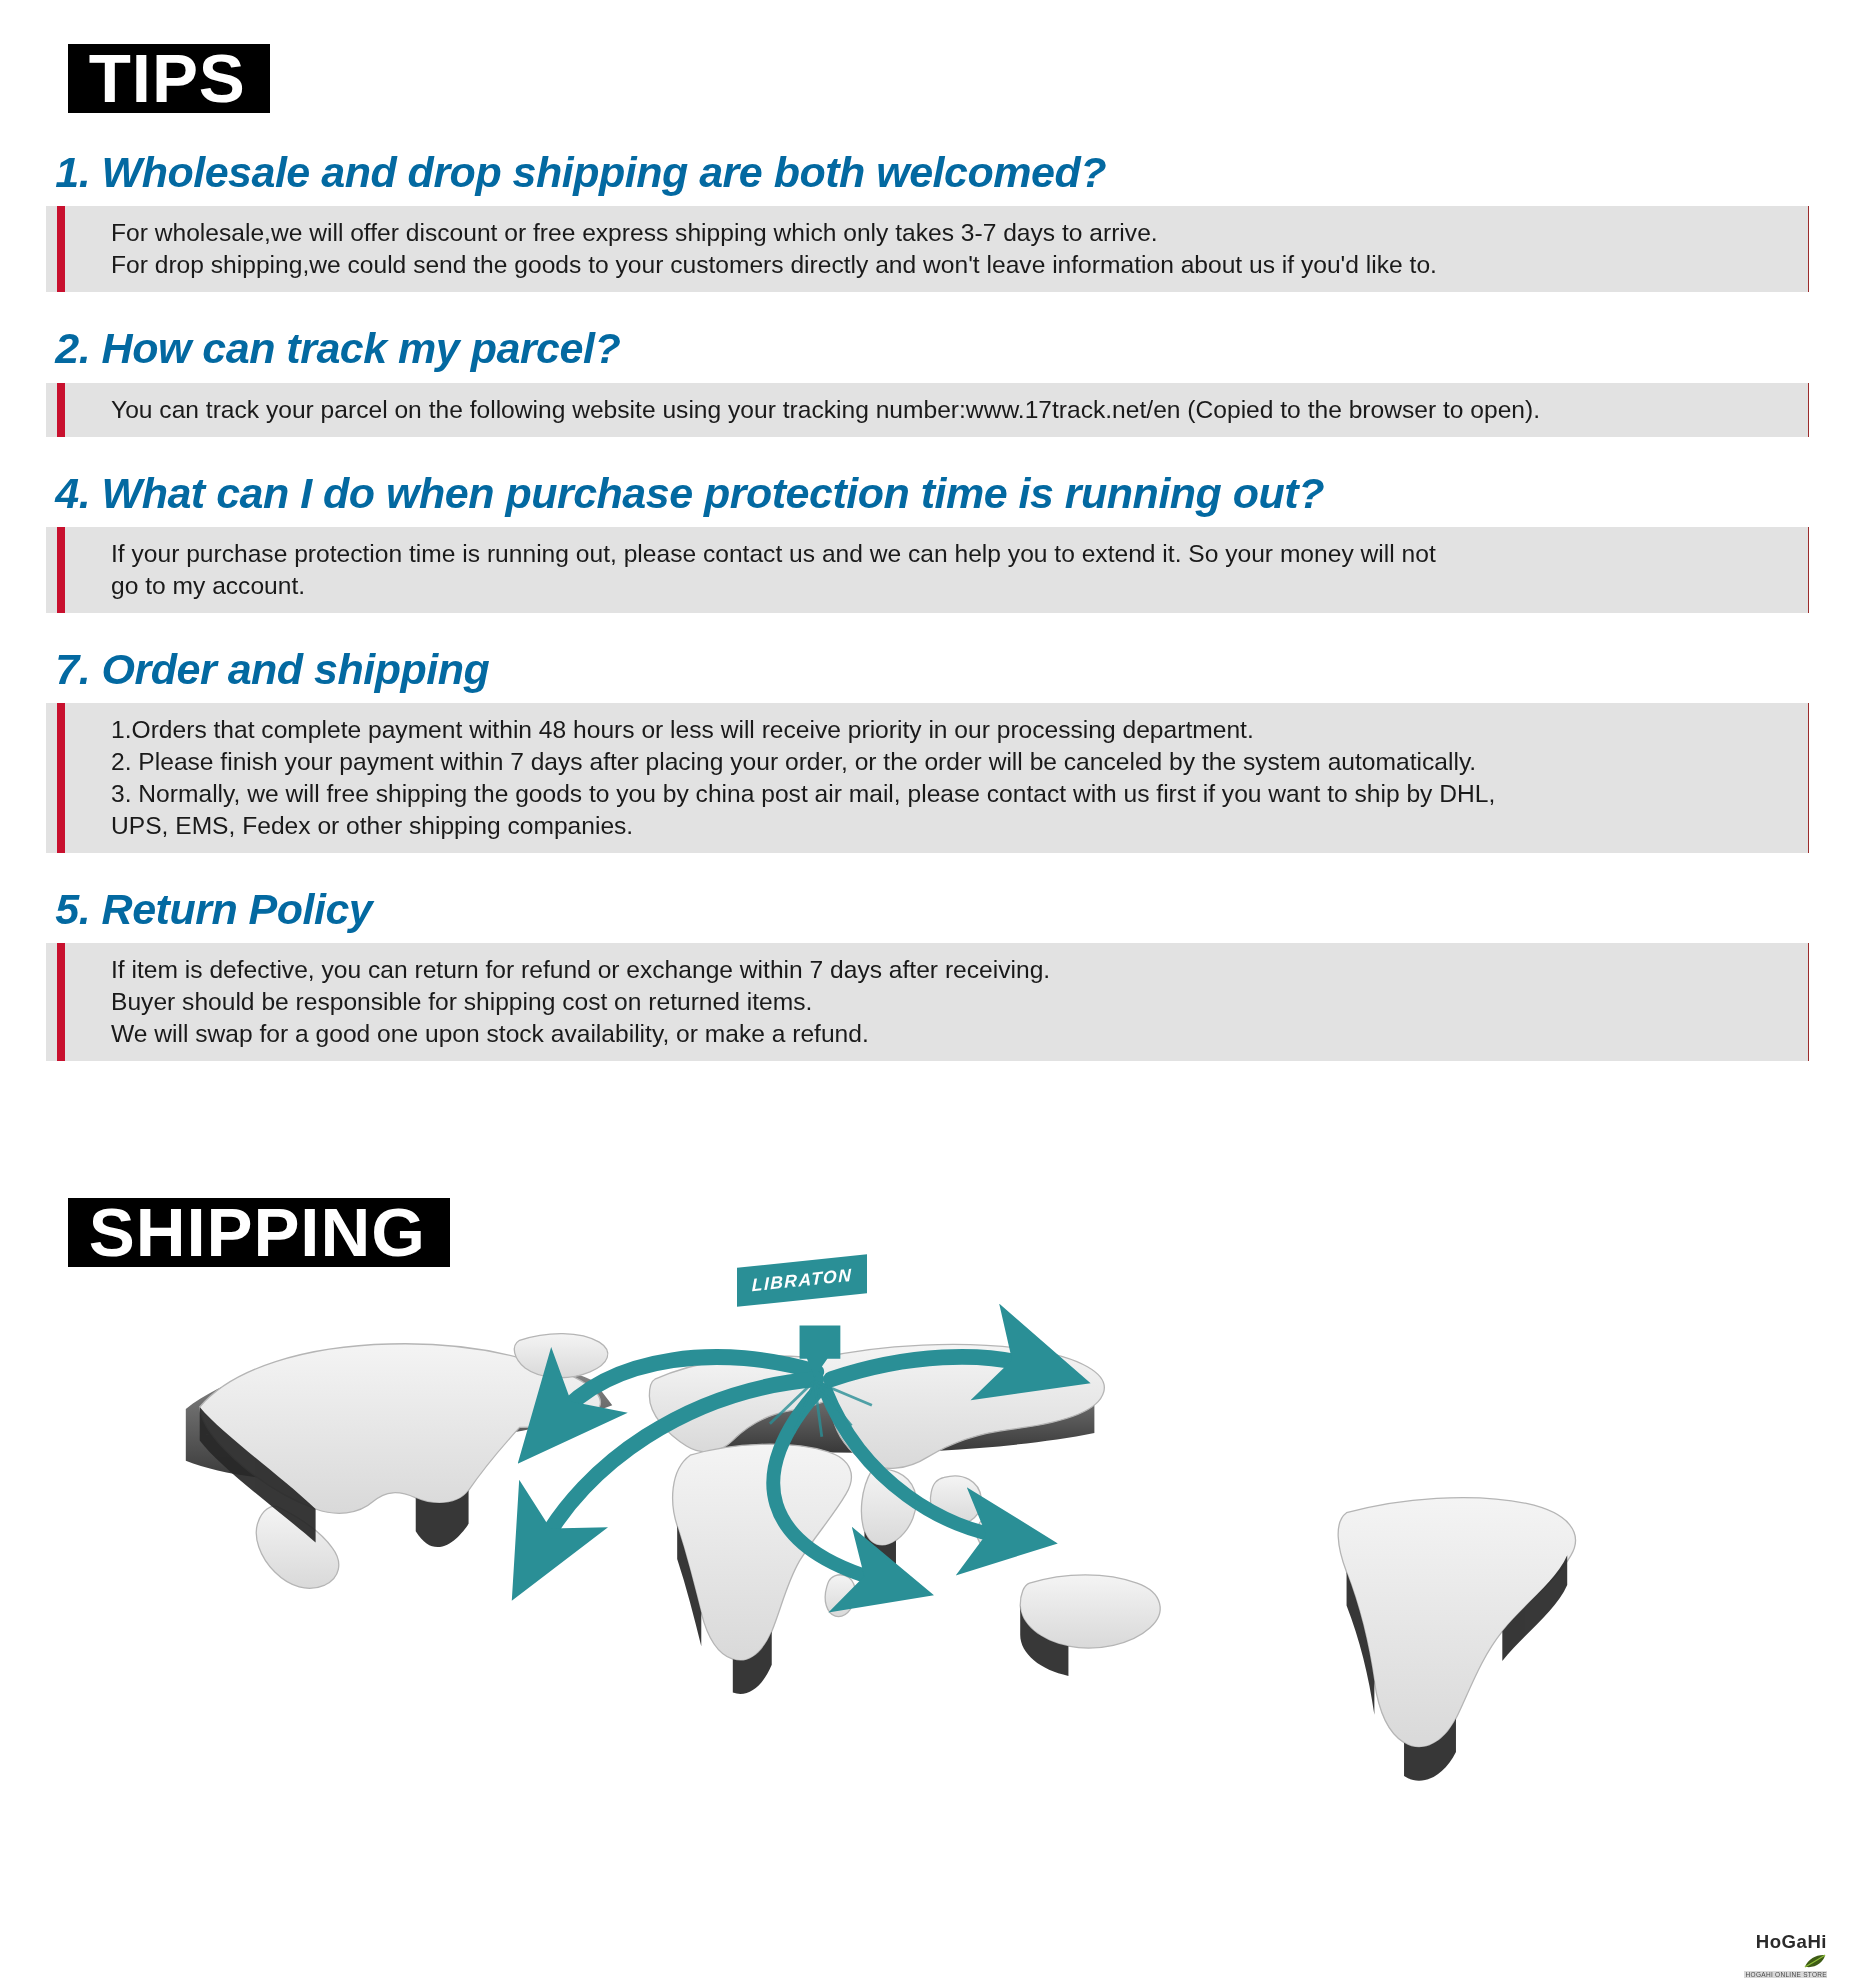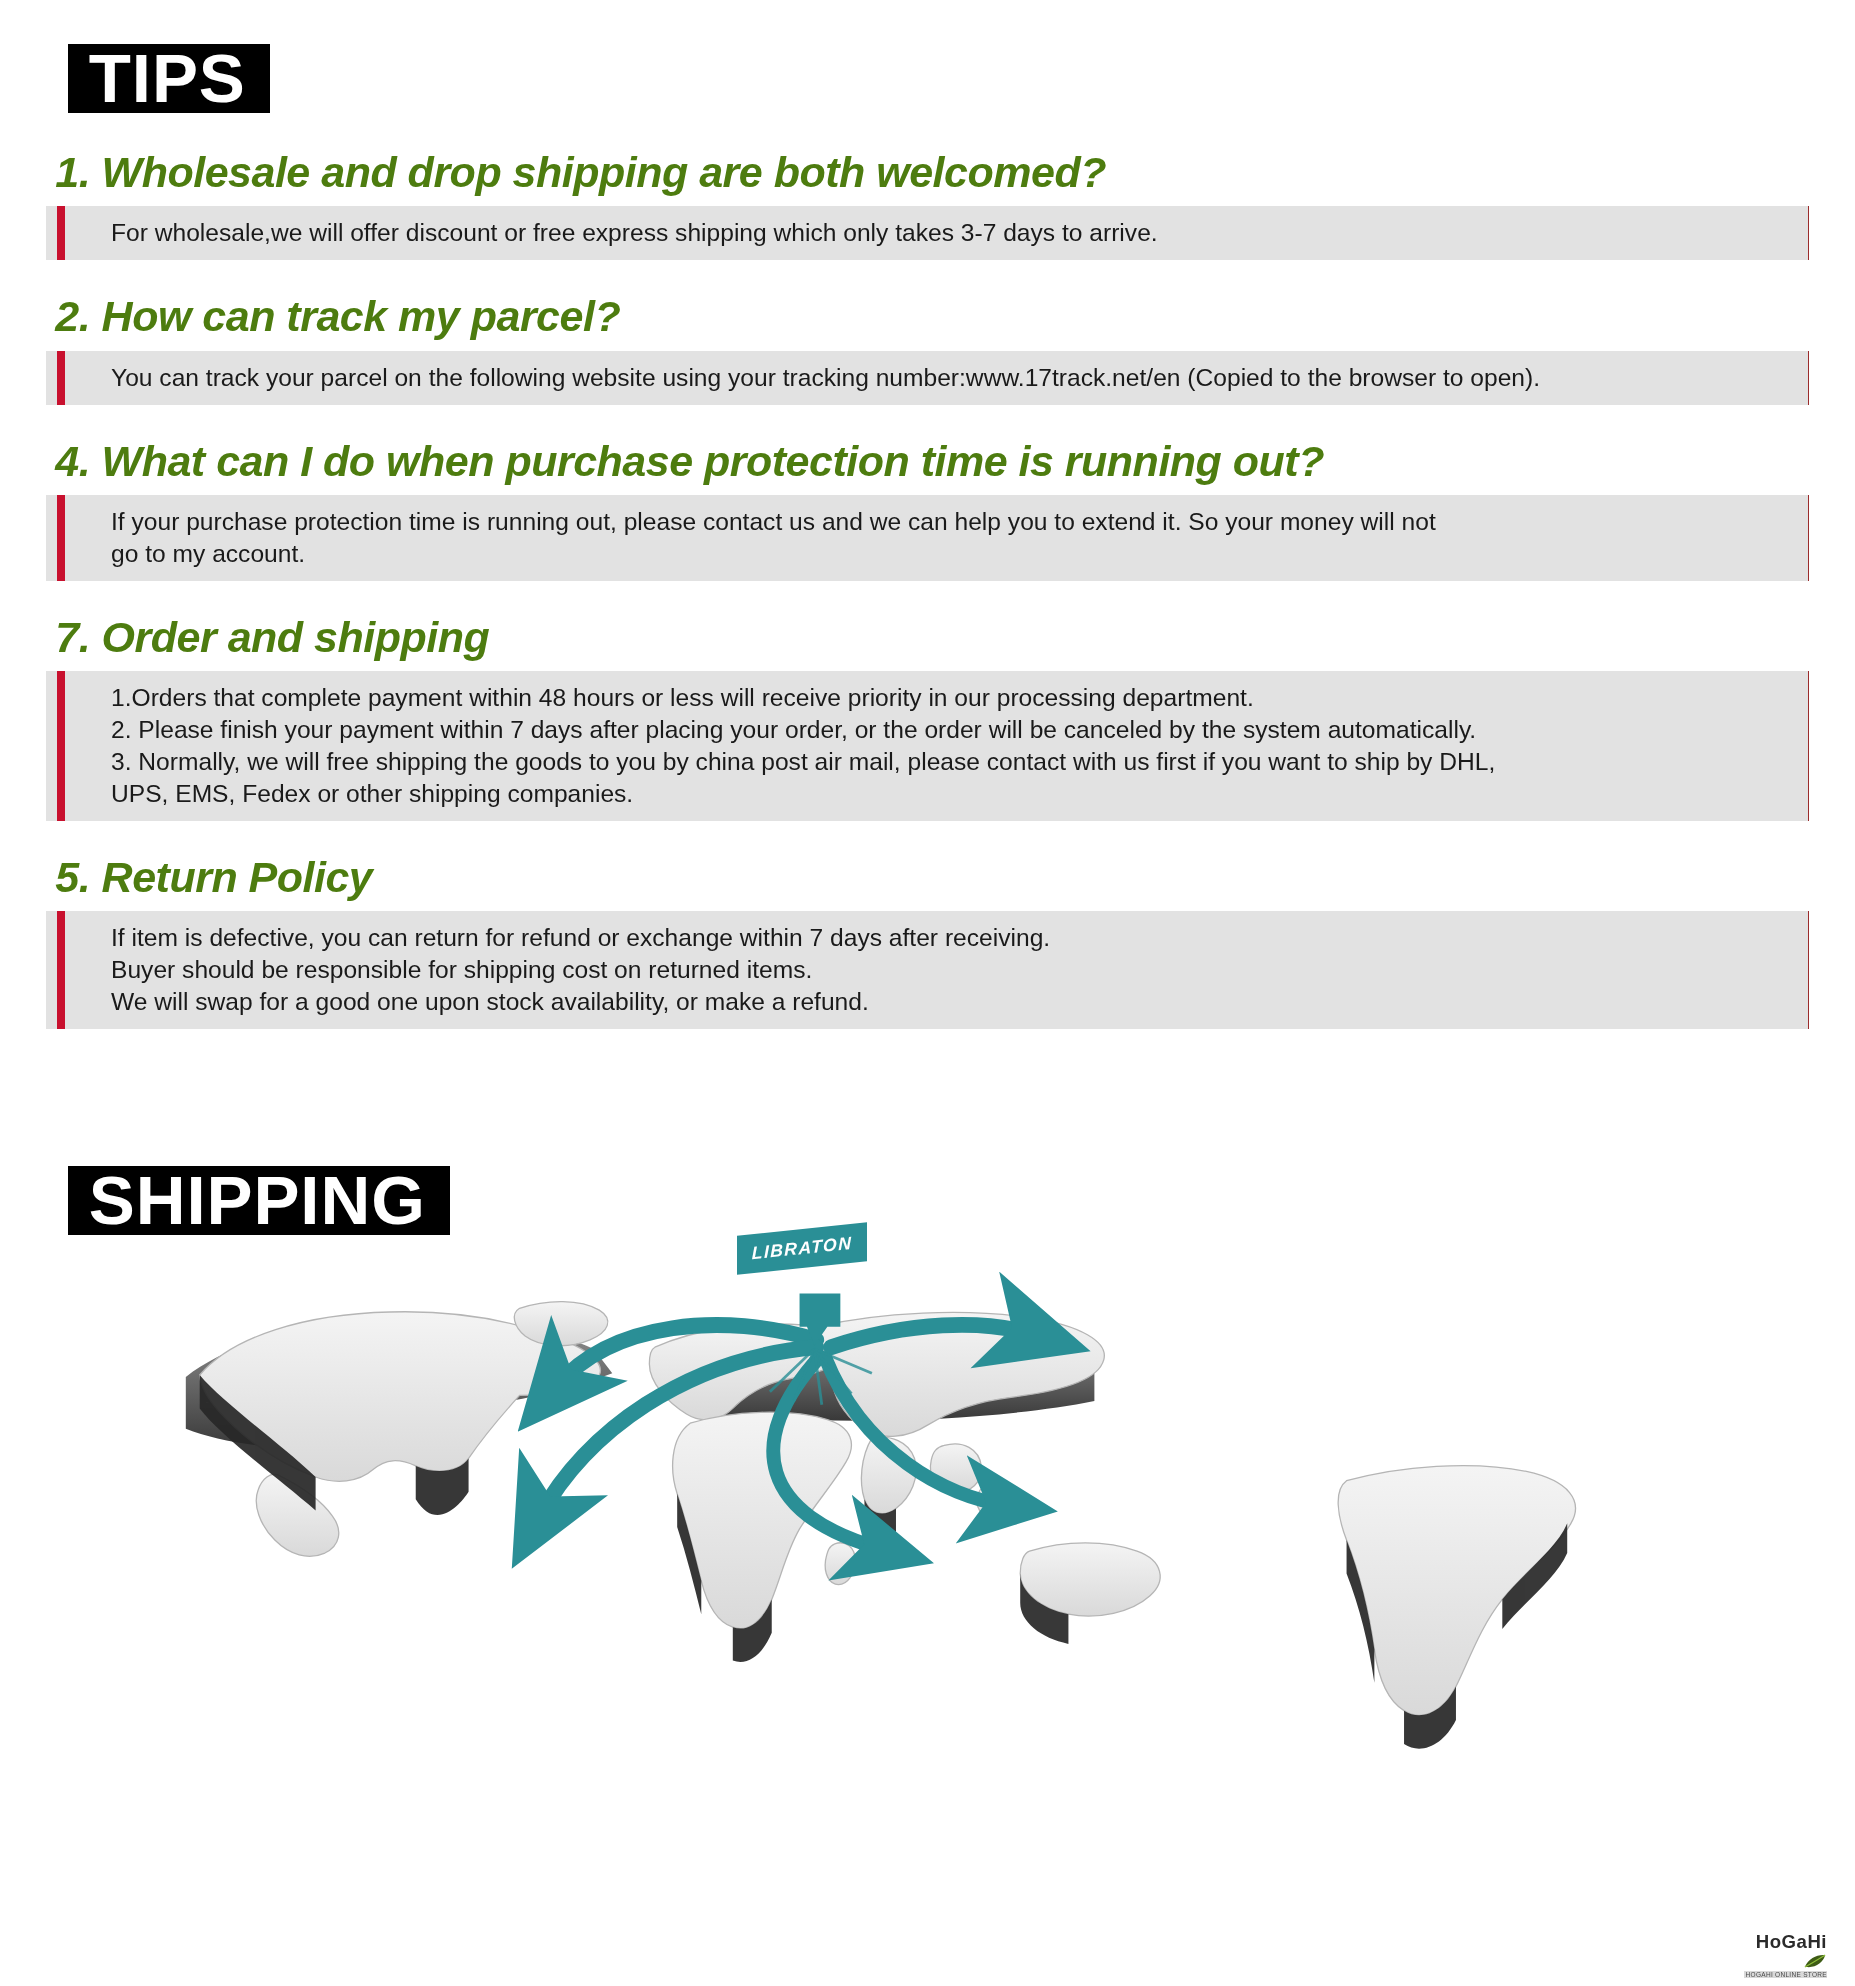--- a/index.html
+++ b/index.html
@@ -52,21 +52,21 @@
   
   .qa {
     margin-top: 32px;
   }
   .qa-title {
     font-size: 43px;
     font-weight: bold;
     font-style: italic;
     letter-spacing: -0.5px;
     margin: 0 0 9.3px 9.3px;
-    color: #4d7c0f;
+    color: #0369a1;
     font-family: "Liberation Sans", sans-serif;
   }
   .qa-body {
     position: relative;
     background: #e2e2e2;
     border-right: 1.9px solid #9b2b2b;
     padding: 11px 26px 11px 65px;
     min-height: 37px;
     box-sizing: border-box;
   }
@@ -160,20 +160,21 @@
     <div class="plate">
       <span>TIPS</span>
     </div>
   </div>
 
   
   <div class="qa">
     <div class="qa-title">1. Wholesale and drop shipping are both welcomed?</div>
     <div class="qa-body">
       <div class="qa-line">For wholesale,we will offer discount or free express shipping which only takes 3-7 days to arrive.</div>
+      <div class="qa-line">For drop shipping,we could send the goods to your customers directly and won't leave information about us if you'd like to.</div>
     </div>
   </div>
 
   
   <div class="qa">
     <div class="qa-title">2. How can track my parcel?</div>
     <div class="qa-body">
       <div class="qa-line">You can track your parcel on the following website using your tracking number:www.17track.net/en (Copied to the browser to open).</div>
     </div>
   </div>

